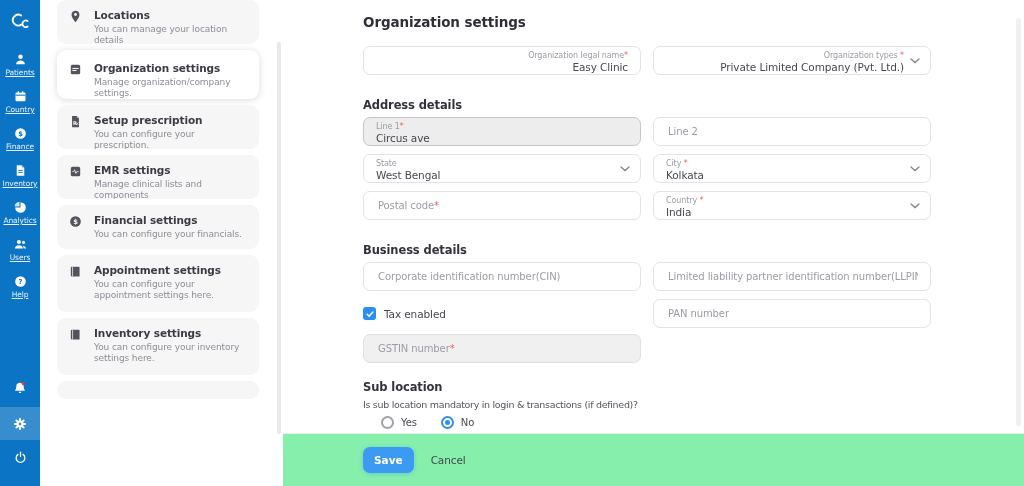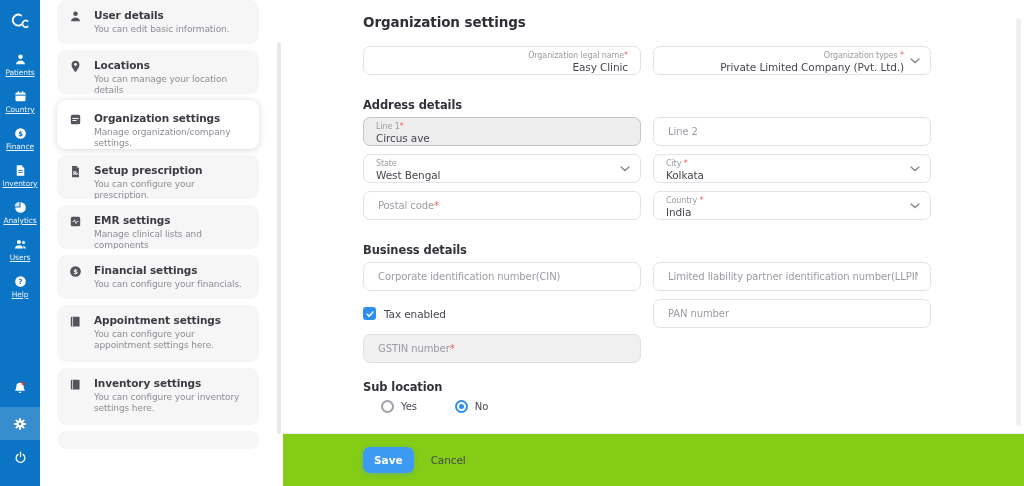--- a/index.html
+++ b/index.html
@@ -52,28 +52,28 @@
   .filled-dark { background:#ededee; border-color:#c6c6ca; }
   .filled-light { background:#f0f0f1; border-color:#e0e0e4; }
   .chev { position:absolute; right:10px; top:50%; margin-top:-3px; width:10px; height:6px; }
 
   .check-row { display:flex; align-items:center; height:29px; }
   .checkbox { width:13px; height:13px; border-radius:3px; background:#2b8ff2; display:flex; align-items:center; justify-content:center; cursor:pointer; }
   .checkbox svg { width:10px; height:10px; }
   .check-label { font-size:10.5px; color:#474750; margin-left:8px; }
 
   .question { font-size:9.5px; color:#55555e; margin-top:5px; letter-spacing:-0.3px; }
-  .radio-row { display:flex; align-items:center; gap:38px; margin-top:6px; height:13px;padding-left:18px; }
+  .radio-row { display:flex; align-items:center; gap:24px; margin-top:6px; height:13px;padding-left:18px; }
   .radio-opt { display:flex; align-items:center; gap:7px; cursor:pointer; }
   .radio { width:13px; height:13px; border-radius:50%; border:2px solid #9fa0a8; background:#fff; position:relative; }
   .radio.checked { border-color:#2b8ff2; }
   .radio.checked::after { content:""; position:absolute; left:2px; top:2px; width:5px; height:5px; border-radius:50%; background:#2b8ff2; }
   .radio-label { font-size:10px; color:#474750; }
 
-  .footer { position:absolute; left:0; bottom:0; width:741px; height:53px; background:#84cc16; border-top:1px solid #ededf0; }
+  .footer { position:absolute; left:0; bottom:0; width:741px; height:53px; background:#86efac; border-top:1px solid #ededf0; }
   .footer-inner { display:flex; align-items:center; padding:13px 0 0 80px; }
   .save-btn { background:#3d9af3; color:#fff; border:none; font-family:inherit; font-size:10.5px; font-weight:bold; padding:7px 11px; border-radius:7px; cursor:pointer; box-shadow:0 1px 4px rgba(61,154,243,0.45); }
   .cancel-btn { font-size:10.5px; color:#474750; margin-left:17px; cursor:pointer; }
   .main-scroll { position:absolute; right:3px; top:18px; width:5px; height:408px; border-radius:3px; background:#f0f0f2; }
 
   .mt16{margin-top:16px;text-align:right;} .mt23{margin-top:23px;} .mt5{margin-top:5px;} .mt8{margin-top:8px;} .mt6{margin-top:6px;} .mt17{margin-top:17px;}
 </style>
 </head>
 <body>
 
@@ -172,30 +172,20 @@
         </svg>
       </div>
     </div>
   </nav>
 
   <aside class="sidebar">
     <div class="cards">
       <div class="card h1">
         <span class="cicon">
             <svg viewBox="0 0 24 24">
-              <circle cx="12" cy="7.5" r="3.6" fill="#53535b"></circle>
-              <path d="M4.8 19.5c.7-4 3.6-6 7.2-6s6.5 2 7.2 6z" fill="#53535b"></path>
-            </svg>
-          </span>
-        <div class="ctitle">User details</div>
-        <div class="csub">You can edit basic information.</div>
-      </div>
-      <div class="card h1">
-        <span class="cicon">
-            <svg viewBox="0 0 24 24">
               <path d="M12 2.8c-3.5 0-6.3 2.7-6.3 6.2 0 4.6 6.3 12 6.3 12s6.3-7.4 6.3-12c0-3.5-2.8-6.2-6.3-6.2z" fill="#53535b"></path>
               <circle cx="12" cy="8.8" r="2.3" fill="#f6f6f7"></circle>
             </svg>
           </span>
         <div class="ctitle">Locations</div>
         <div class="csub">You can manage your location details</div>
       </div>
       <div class="card sel">
         <span class="cicon">
             <svg viewBox="0 0 24 24">
@@ -376,20 +366,21 @@
       <div class="frow mt6">
         <div class="fcol">
           <div class="field noarrow ph filled-light">
             <div class="f-ph"><span>GSTIN number</span><span class="req">*</span></div>
           </div>
         </div>
         <div class="fcol"></div>
       </div>
 
       <h3 class="sec-h mt17">Sub location</h3>
+      <div class="question">Is sub location mandatory in login &amp; transactions (if defined)?</div>
       <div class="radio-row">
         <label class="radio-opt">
           <span class="radio"></span>
           <span class="radio-label">Yes</span>
         </label>
         <label class="radio-opt">
           <span class="radio checked"></span>
           <span class="radio-label">No</span>
         </label>
       </div>

